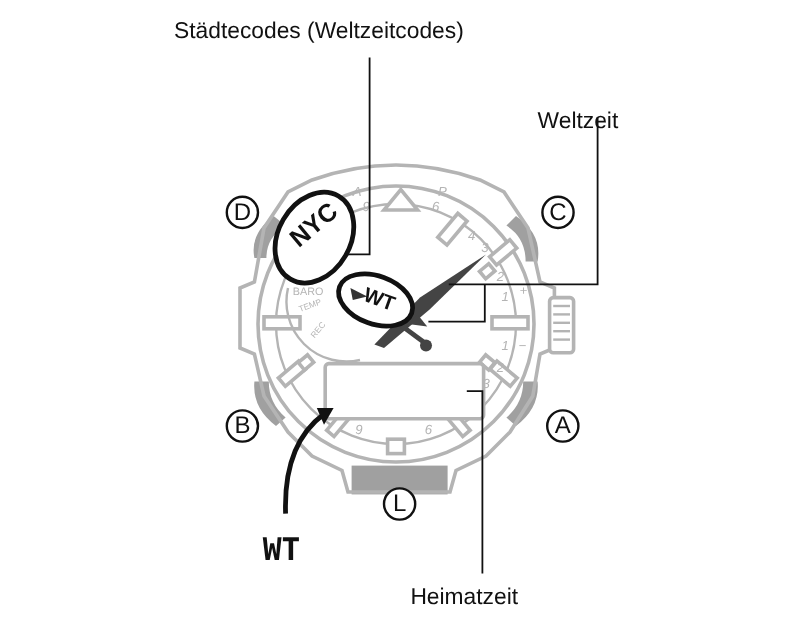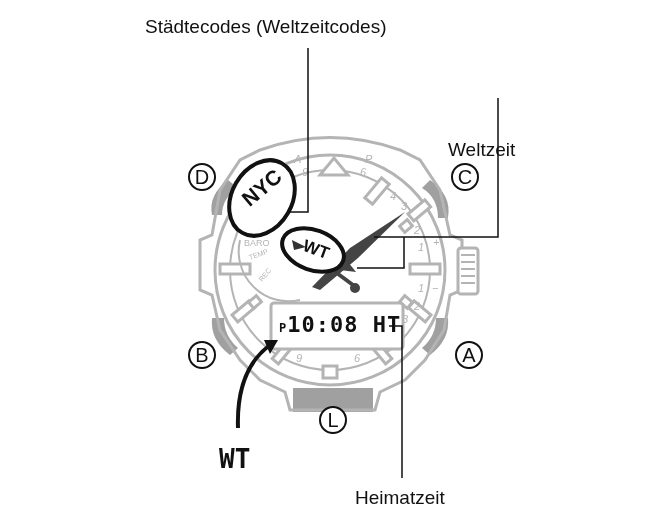--- a/index.html
+++ b/index.html
@@ -99,28 +99,25 @@
       <polyline points="389,326 402,326 402,478"></polyline>
     </g>
 
     <path d="M238 428 Q236 370 270 345" fill="none" stroke="#111" stroke-width="4"></path>
     <polygon points="264,340 278,340 270,354" fill="#111"></polygon>
   </svg>
 
   <div style="position:absolute;left:236px;top:176px;width:52px;text-align:center;transform:rotate(-40deg);font-weight:bold;font-size:21px;color:#111;">NYC</div>
   <div style="position:absolute;left:298px;top:240px;width:36px;text-align:center;transform:rotate(20deg);font-weight:bold;font-size:17px;color:#111;">WT</div>
 
-  <div style="position:absolute;left:279px;top:312px;font-size:22px;color:#111;letter-spacing:1px;" class="lcd-text">
-    <span style="font-size:12px;">P</span><span>10:08</span> <span>HT</span>
-  </div>
 
   <div class="btn-letter" style="left:188px;top:163px;">D</div>
   <div class="btn-letter" style="left:451px;top:163px;">C</div>
   <div class="btn-letter" style="left:188px;top:341px;">B</div>
   <div class="btn-letter" style="left:455px;top:341px;">A</div>
   <div class="btn-letter" style="left:319px;top:406px;">L</div>
 
   <div class="label" style="left:145px;top:17px;">Städtecodes (Weltzeitcodes)</div>
-  <div class="label" style="left:448px;top:92px;margin-top:48px;">Weltzeit</div>
-  <div class="label" style="left:355px;top:488px;">Heimatzeit</div>
+  <div class="label" style="left:448px;top:92px;">Weltzeit</div>
+  <div class="label" style="left:342px;top:488px;">Heimatzeit</div>
   <div style="position:absolute;left:219px;top:444px;font-size:26px;font-weight:bold;color:#111;" class="lcd-text">WT</div>
 
 </div>
 
 </body></html>

